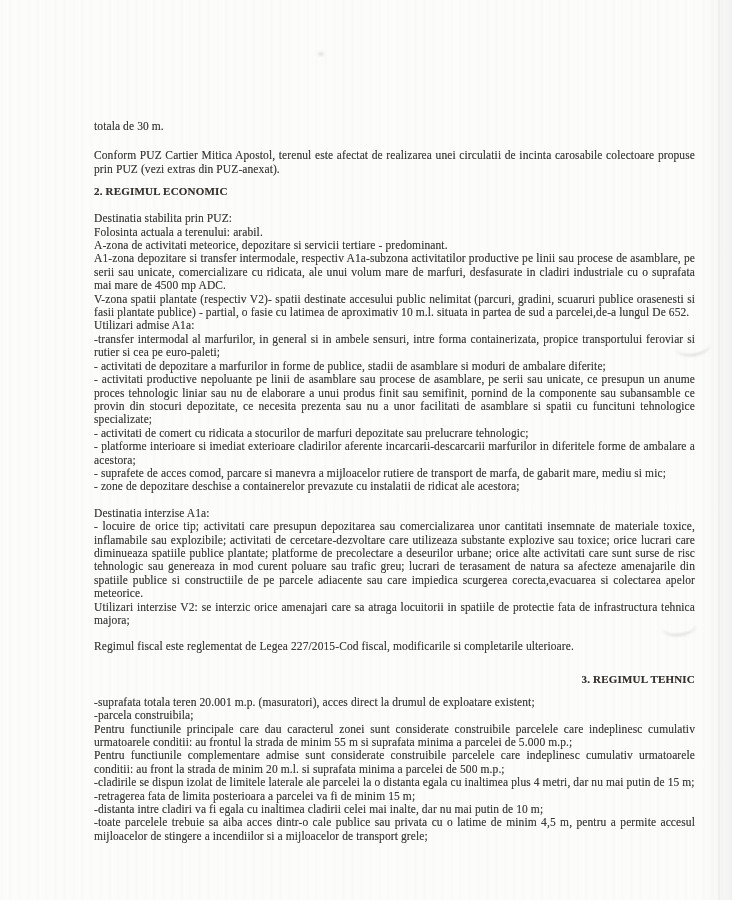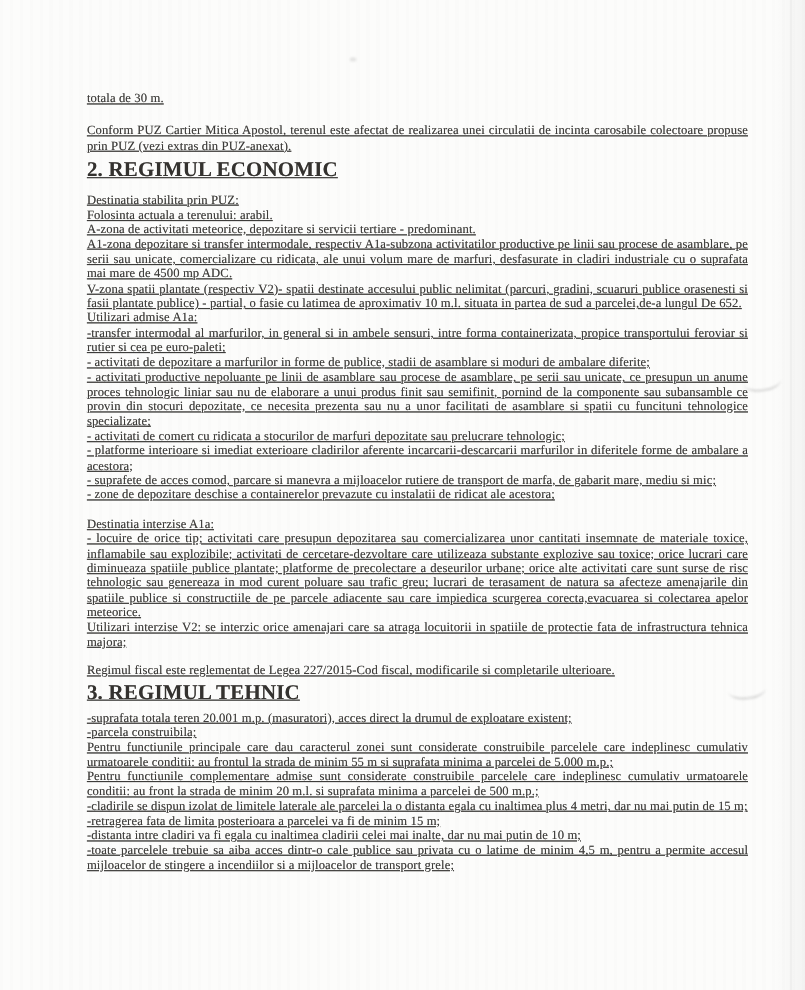--- a/index.html
+++ b/index.html
@@ -28,40 +28,39 @@
     pointer-events:none;
   }
   .curl-1{left:676px;top:338px;transform:rotate(-8deg);}
   .curl-2{left:662px;top:618px;transform:rotate(-6deg);}
   .smudge{
     position:absolute;left:318px;top:52px;width:6px;height:4px;
     background:rgba(120,120,120,0.18);border-radius:50%;
     filter:blur(1px);pointer-events:none;
   }
   .doc{
-    position:absolute;left:79px;top:0;width:601px;
-    padding-top:84px;
+    position:absolute;left:94px;top:0;width:601px;
+    padding-top:120px;
     color:#3d3c3a;
     font-size:11.5px;line-height:13.4px;
     text-shadow:0 0 0.6px rgba(70,68,64,0.55);
-    text-decoration:underline;
   }
   .line, .para{
     margin:0;text-align:justify;
     letter-spacing:0.1px;
   }
   .blank-sm{height:13px;}
   .blank-md{height:16px;}
   .heading{
     margin:0;font-weight:bold;color:#34322f;
-    font-size:19px;line-height:18px;letter-spacing:0.2px;
+    font-size:11px;line-height:18px;letter-spacing:0.2px;
     text-align:left;
   }
   .h-eco{margin-top:6px;margin-bottom:12px;}
-  .h-teh{margin-top:3px;margin-bottom:8px;}
+  .h-teh{margin-top:16px;margin-bottom:8px;text-align:right;}
 </style>
 </head>
 <body>
 
 <div class="scan-bg"></div>
 <div class="edge-line"></div>
 <div class="smudge"></div>
 <div class="curl curl-1"></div>
 <div class="curl curl-2"></div>
 

